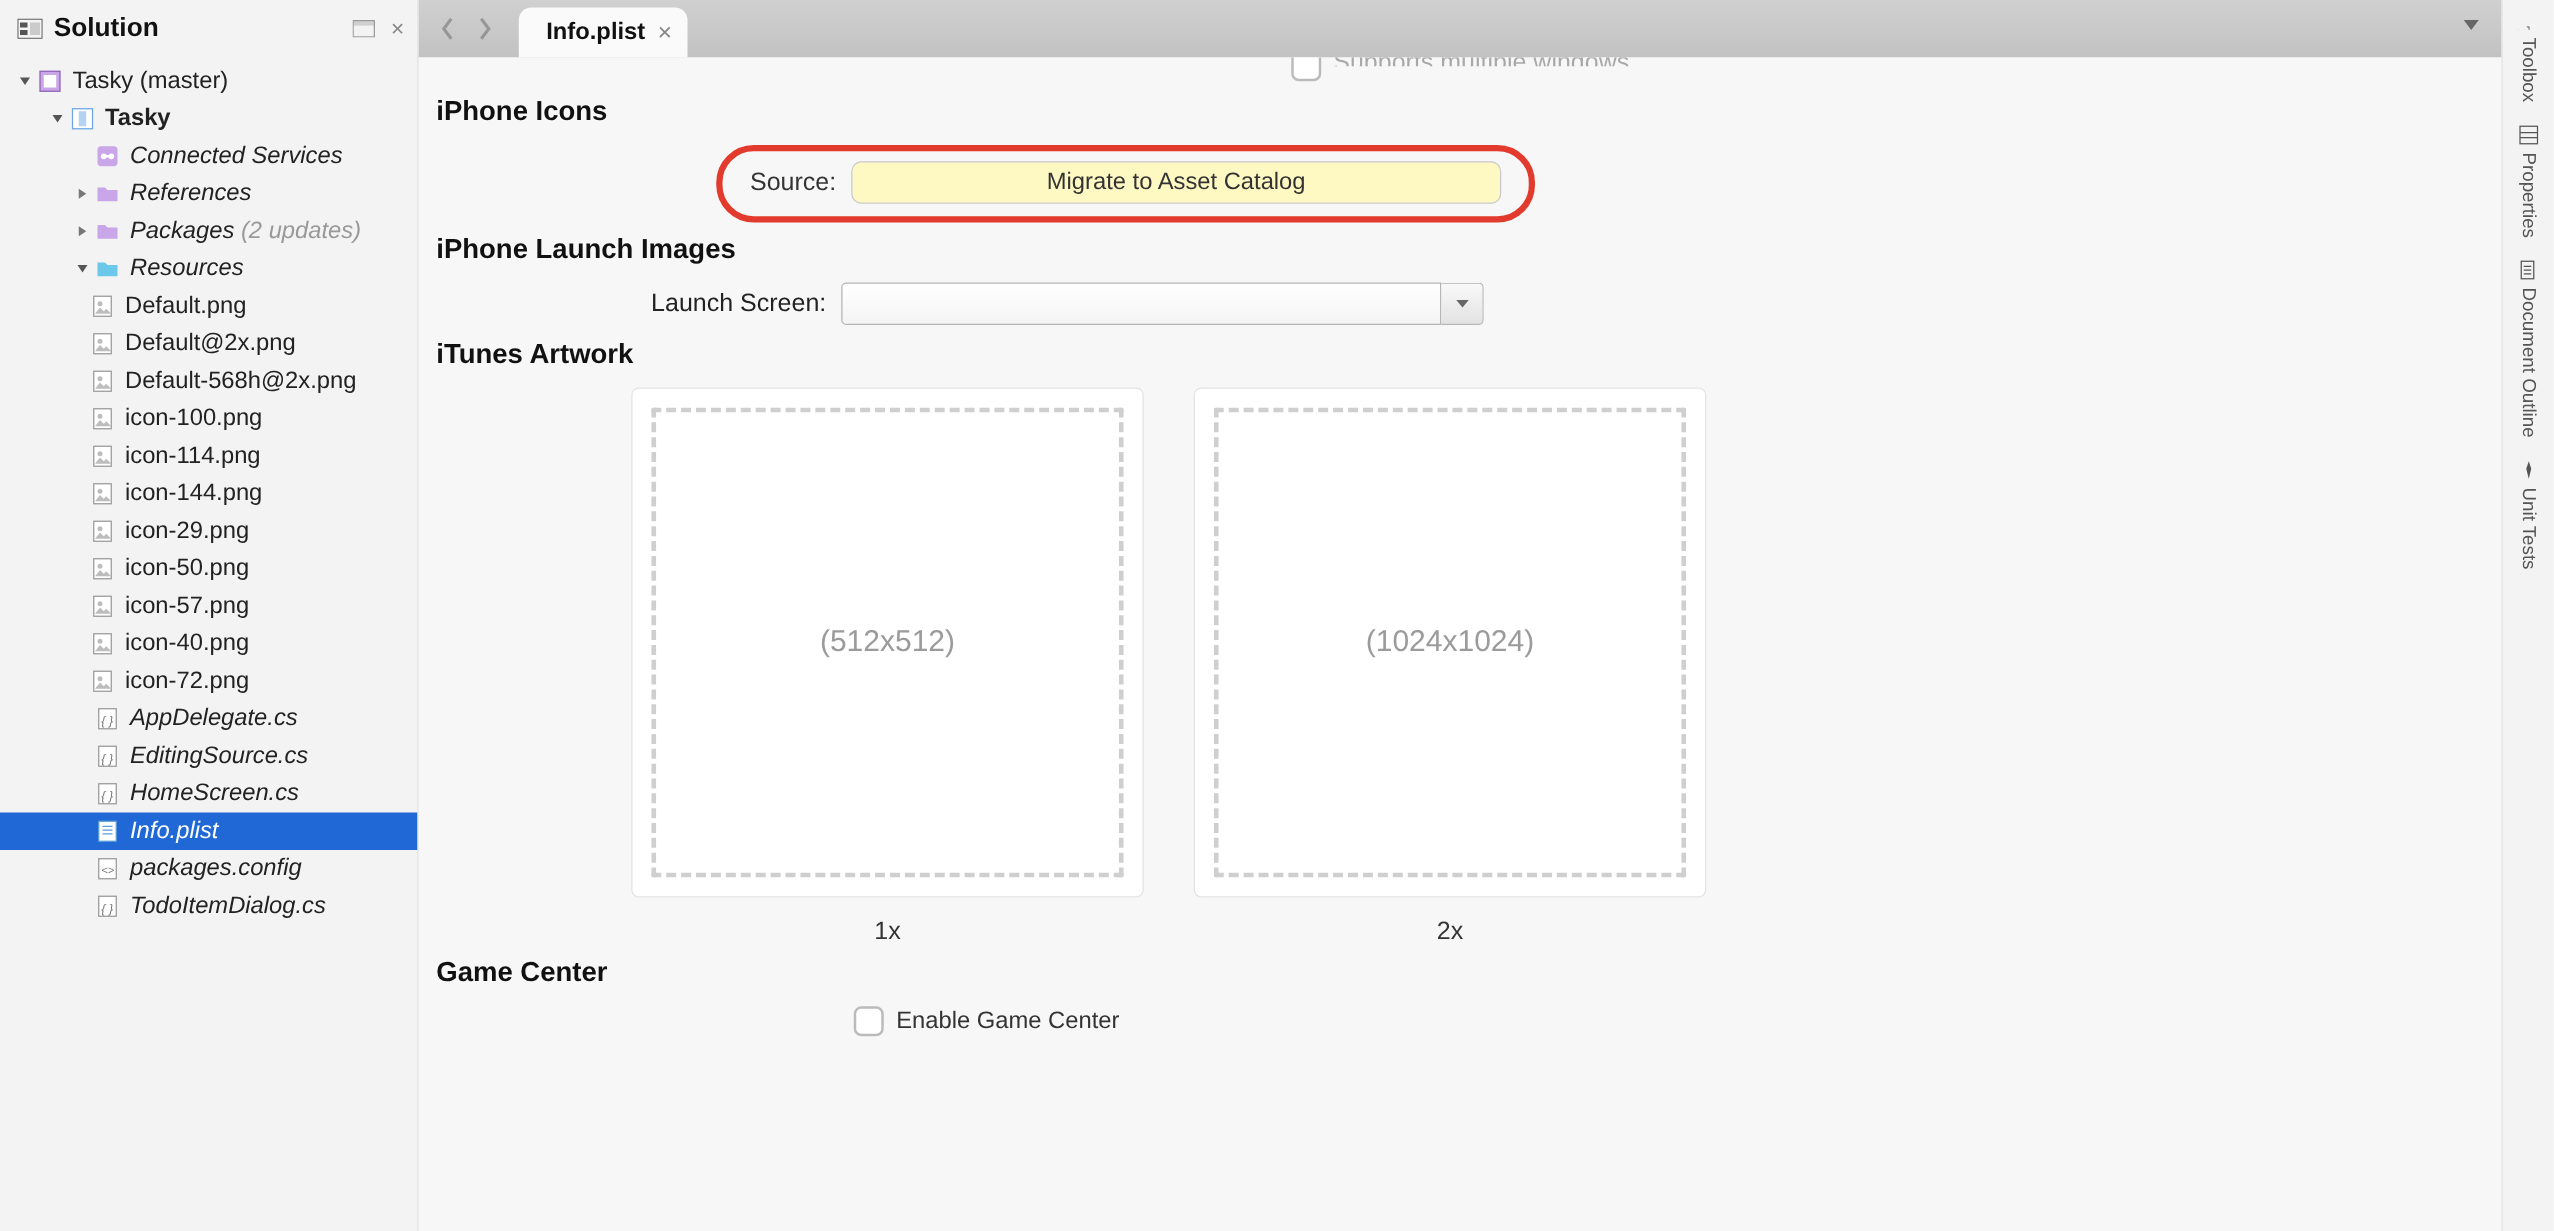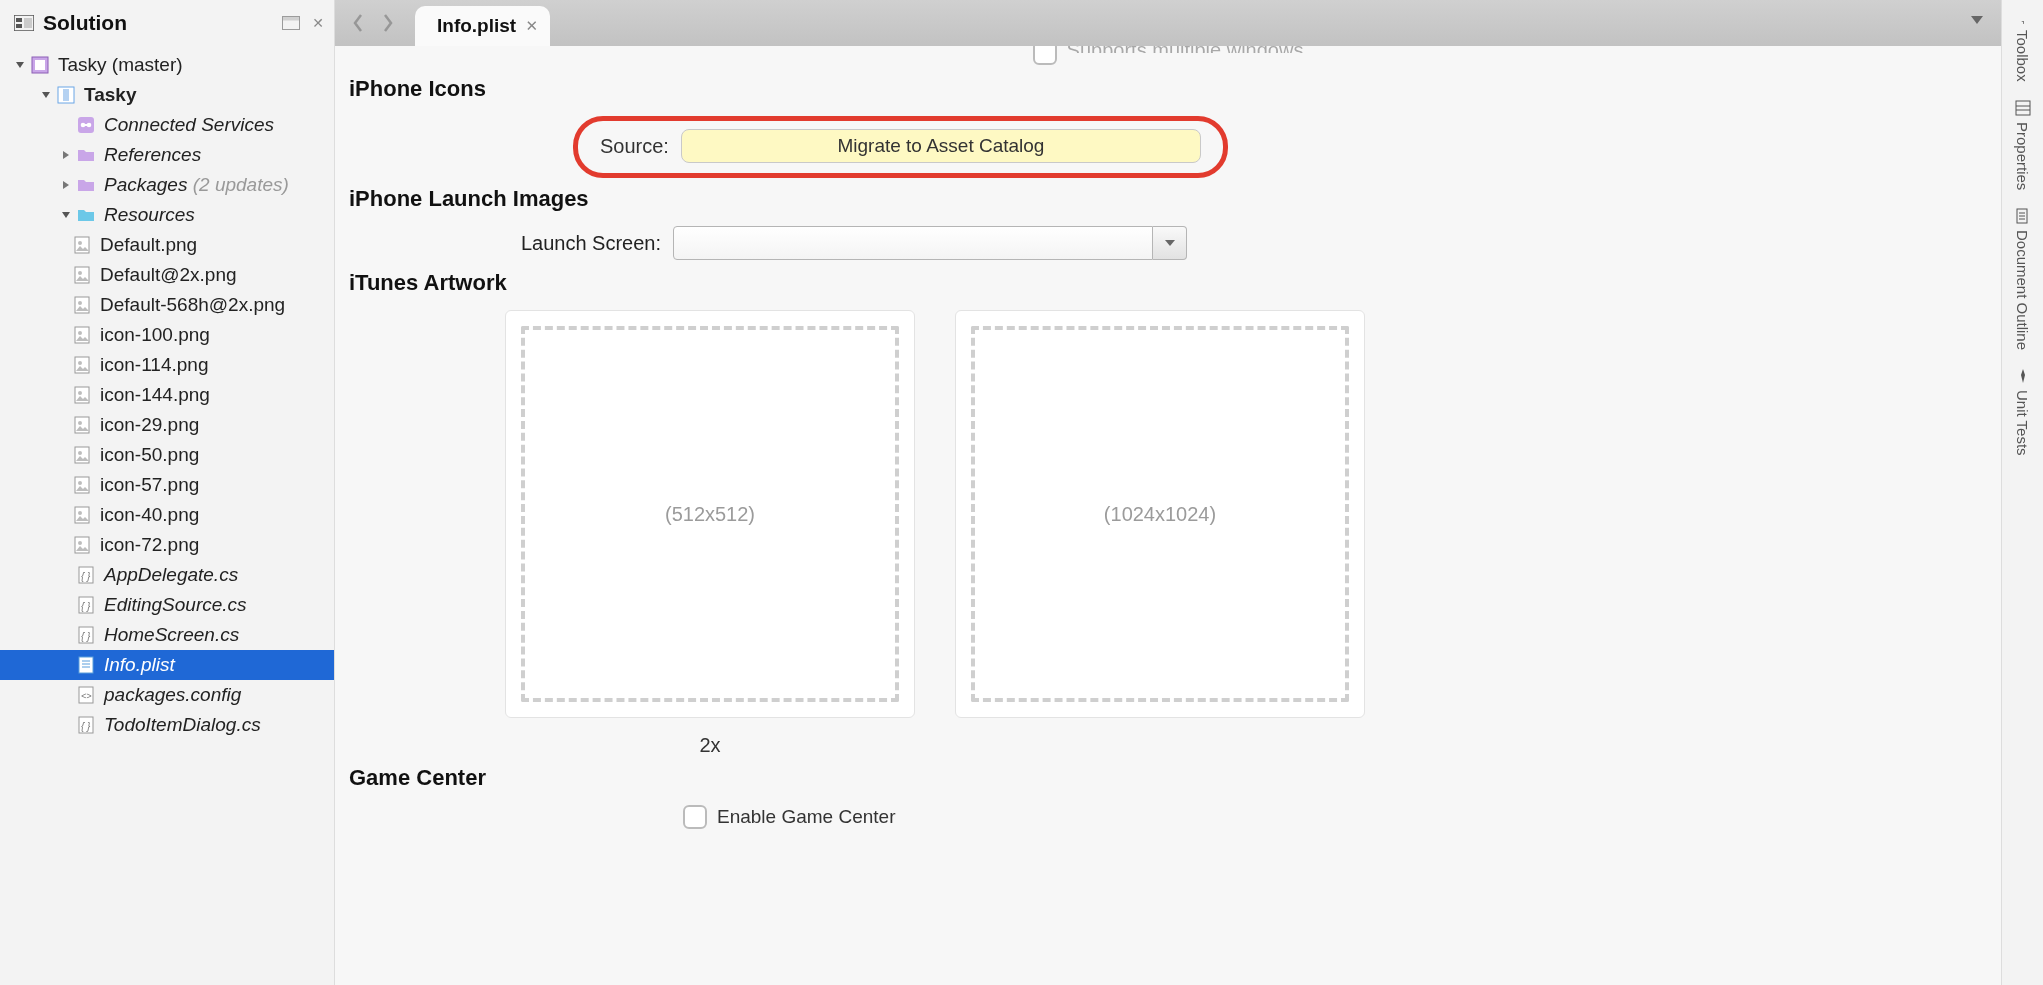--- a/index.html
+++ b/index.html
@@ -48,21 +48,21 @@
   .highlight-wrap { border: 5px solid #e23b2e; border-radius: 30px; padding: 8px 22px 10px 22px; display: inline-flex; align-items: center; margin-left: 230px; }
   .highlight-wrap .lbl { width: auto; margin-right: 12px; font-size: 20px; }
   .migrate-btn { width: 520px; height: 34px; background: #fef9c3; border: 1px solid #c9c9c9; border-radius: 8px; font-size: 19px; display: flex; align-items: center; justify-content: center; }
 
   .combo { display: inline-flex; }
   .combo input { width: 480px; height: 34px; border: 1px solid #b5b5b5; background: linear-gradient(#fff,#f4f4f4); border-radius: 4px 0 0 4px; padding: 0 8px; font-size: 18px; }
   .combo .combo-btn { width: 34px; height: 34px; border: 1px solid #b5b5b5; border-left: none; background: linear-gradient(#f9f9f9,#e2e2e2); border-radius: 0 4px 4px 0; display: flex; align-items: center; justify-content: center; }
 
   .artwork-row { display: flex; gap: 40px; margin-left: 162px; margin-top: 6px; }
   .art-card { width: 410px; height: 408px; background: #fff; border: 1px solid #e3e3e3; border-radius: 6px; display: flex; align-items: center; justify-content: center; }
-  .art-inner { width: 378px; height: 376px; border: 4px dashed #cfcfcf; border-radius: 2px; display: flex; align-items: center; justify-content: center; color: #9b9b9b; font-size: 20px; }
+  .art-inner { width: 378px; height: 376px; border: 4px dashed #cfcfcf; border-radius: 2px; display: flex; align-items: center; justify-content: center; color: #9b9b9b; font-size: 24px; }
   .art-labels { display: flex; gap: 40px; margin-left: 162px; margin-top: 16px; }
   .art-labels div { width: 410px; text-align: center; font-size: 20px; color: #333; }
 
   .gc-row { display: flex; align-items: center; margin-left: 340px; margin-top: 10px; }
 
   
   .rail { width: 42px; flex: 0 0 42px; border-left: 1px solid #ddd; background: #f3f3f3; display: flex; flex-direction: column; align-items: center; padding-top: 8px; gap: 18px; }
   .rail .rail-item { writing-mode: vertical-rl; font-size: 15px; color: #555; display: flex; align-items: center; gap: 6px; }
   .rail .rail-icon { width: 16px; height: 16px; }
 
@@ -427,20 +427,21 @@
 
       <div class="artwork-row">
         <div class="art-card">
           <div class="art-inner">(512x512)</div>
         </div>
         <div class="art-card">
           <div class="art-inner">(1024x1024)</div>
         </div>
       </div>
       <div class="art-labels">
+        <div>1x</div>
         <div>2x</div>
       </div>
 
       <div class="section-title">Game Center</div>
       <div class="gc-row">
         <span class="checkbox"></span>
         <span>Enable Game Center</span>
       </div>
     </div>
   </div>

